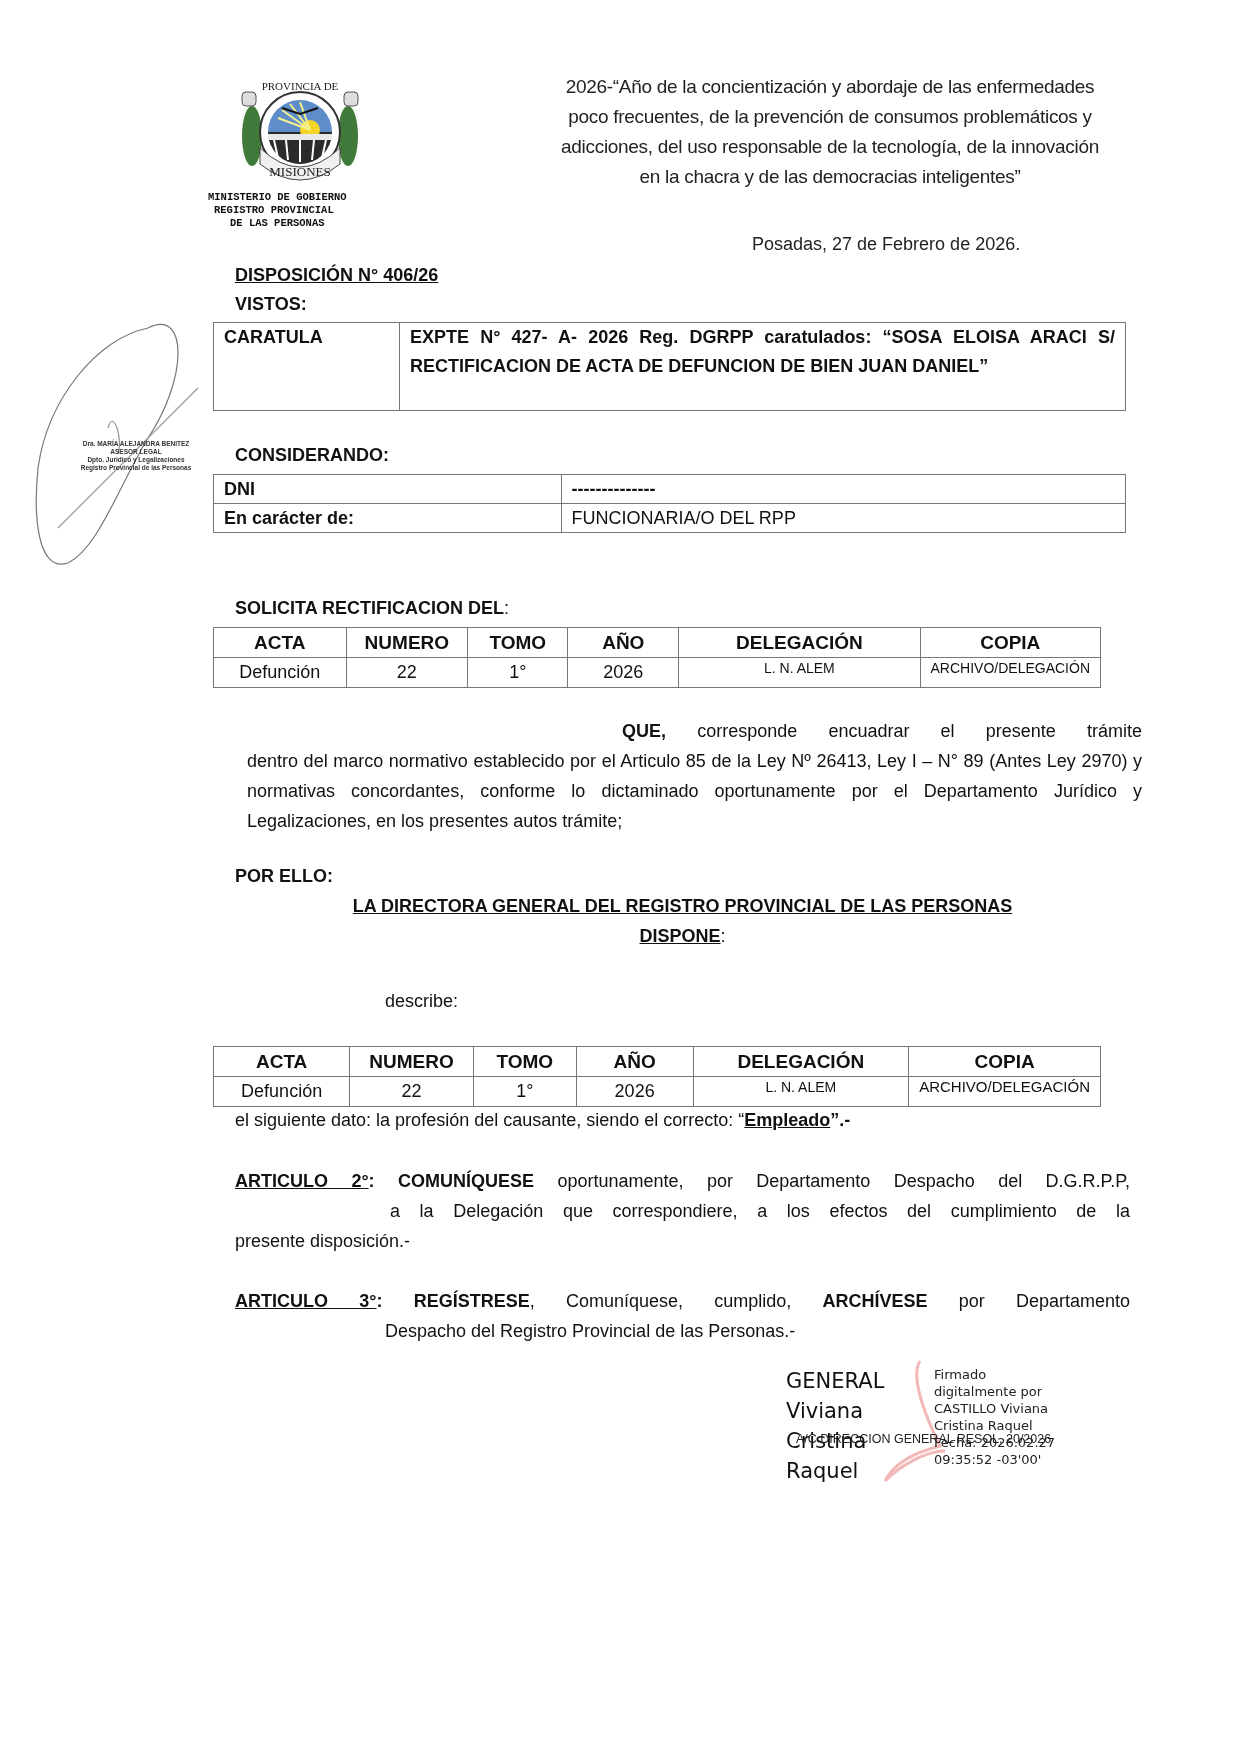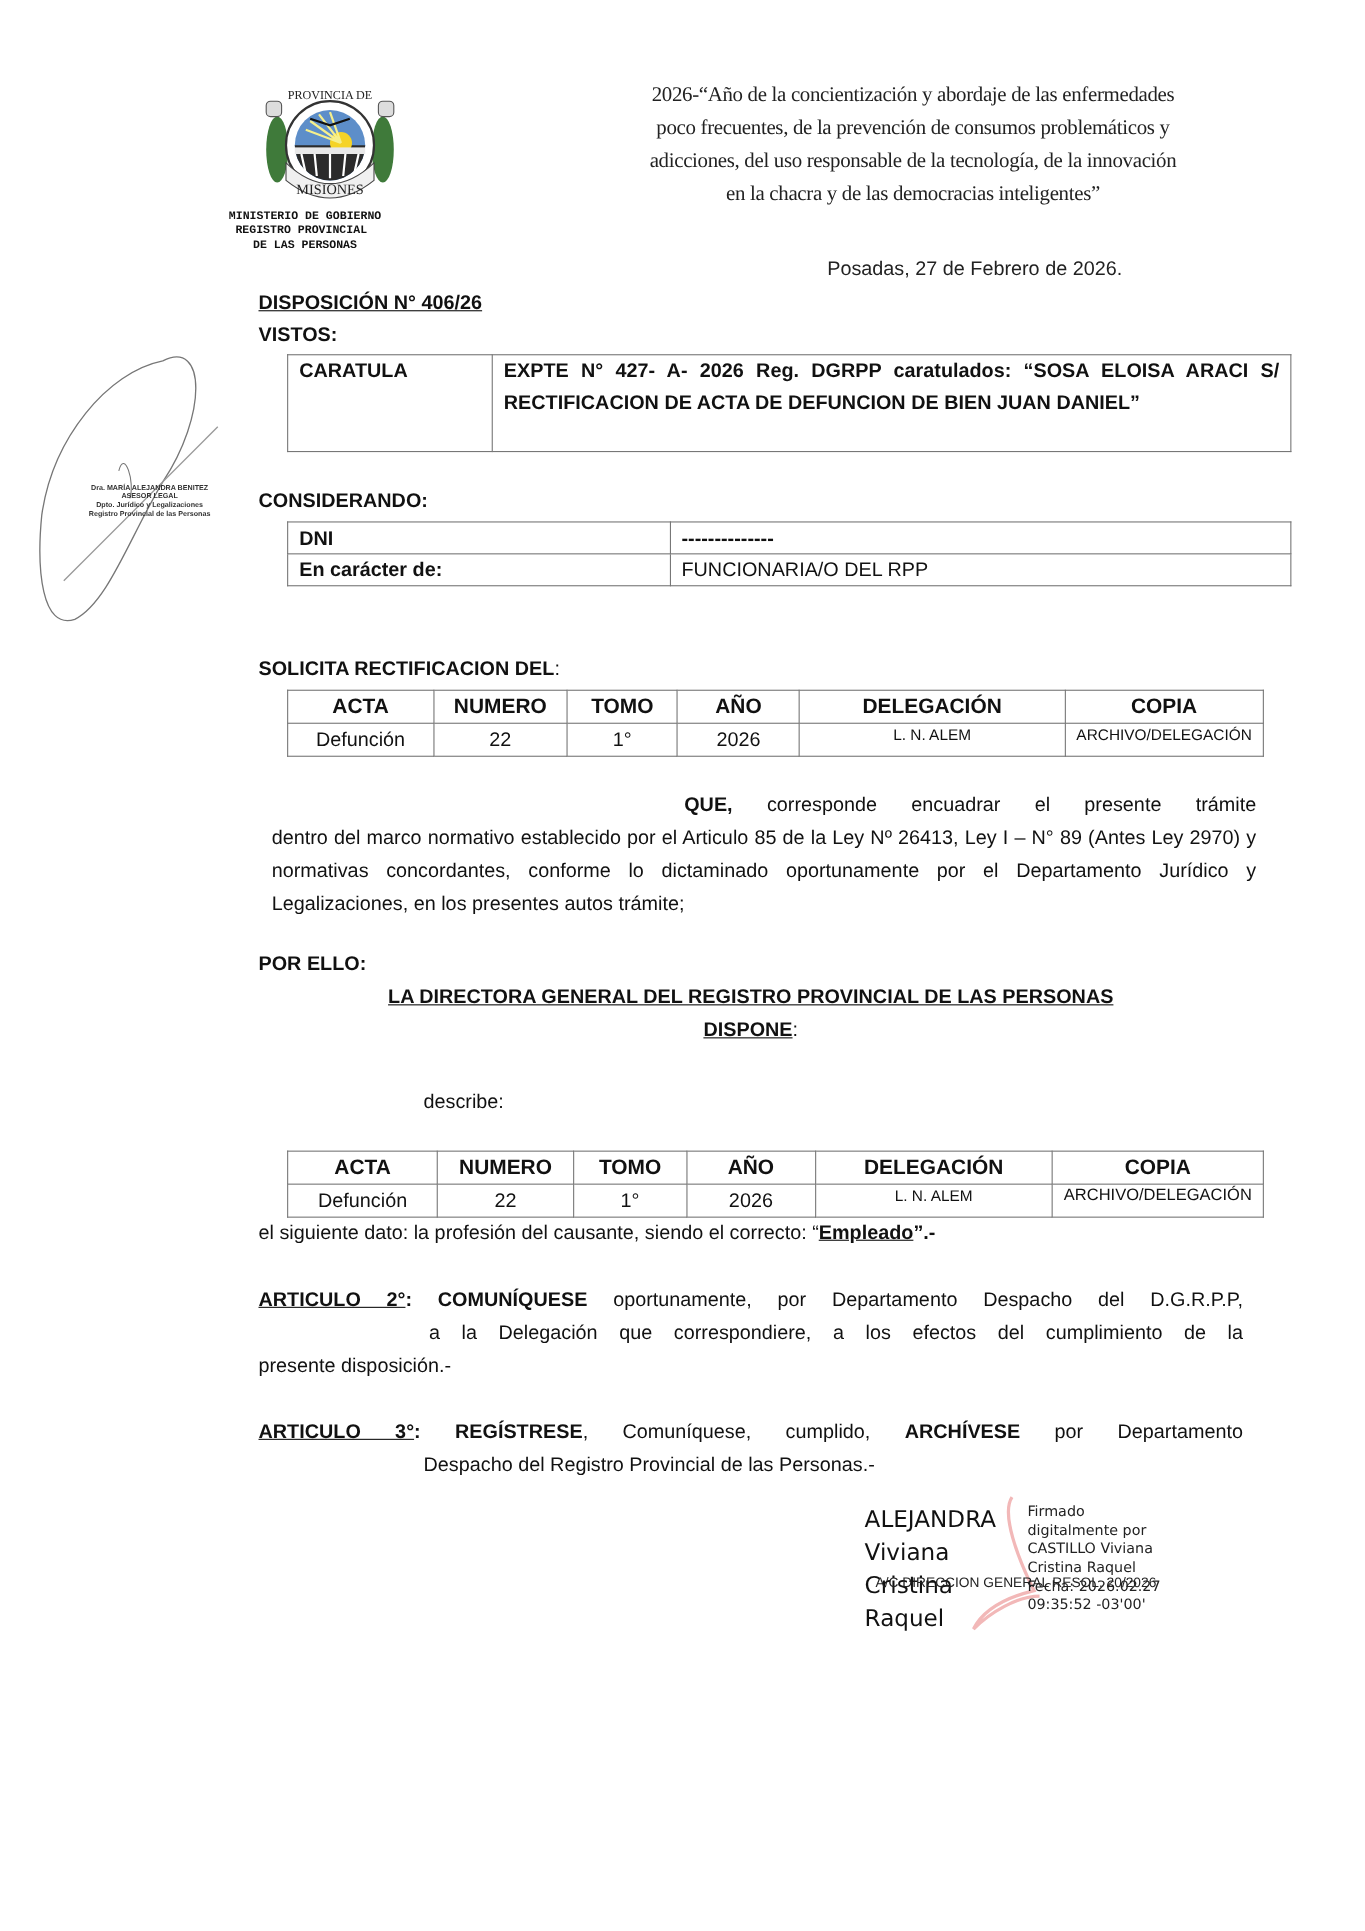--- a/index.html
+++ b/index.html
@@ -1,25 +1,25 @@
 <!DOCTYPE html>
 <html><head>
 <meta charset="utf-8">
 <style>
   html, body { margin:0; padding:0; background:#ffffff; }
   body { width:1241px; height:1755px; position:relative; overflow:hidden; font-family:"Liberation Sans", sans-serif; color:#111; }
   .abs { position:absolute; }
   .seal { left:238px; top:78px; width:124px; height:112px; }
   .ministry { left:208px; top:191px; width:190px; font-family:Liberation Mono, monospace; font-weight:bold; font-size:10.5px; line-height:13px; color:#111; }
   .ministry div { white-space:nowrap; }
-  .motto { left:520px; top:72px; width:620px; text-align:center; font-family:Liberation Serif, serif; font-size:19px; line-height:30px; color:#222; letter-spacing:-0.3px; }
+  .motto { left:520px; top:72px; width:620px; text-align:center; font-family:Liberation Sans, sans-serif; font-size:19px; line-height:30px; color:#222; letter-spacing:-0.3px; }
   .place-date { left:752px; top:234px; font-size:18px; color:#222; }
   .h-bold { font-weight:bold; font-size:18px; }
   .u { text-decoration:underline; }
-  table.grid { border-collapse:collapse; position:absolute;margin-left:48px; }
+  table.grid { border-collapse:collapse; position:absolute; }
   table.grid td { border:1.5px solid #777; font-size:18px; padding:0 10px; vertical-align:top; }
   .caratula td { line-height:29px; padding:2px 12px; }
   .consid td { height:28px; line-height:28px; }
   .acta td { text-align:center; padding:0 4px; height:29px; line-height:29px; }
   .acta tr.hdr td { font-weight:bold; font-size:19px; }
   .acta td.small { font-size:14px; line-height:20px; vertical-align:top; }
   .para { left:235px; width:895px; font-size:18px; line-height:30px; text-align:justify;margin-left:12px; }
   .stamp-name { left:786px; top:1366px; font-family:"DejaVu Sans", sans-serif; font-size:21px; line-height:30px; color:#111; }
   .stamp-detail { left:934px; top:1366px; font-family:"DejaVu Sans", sans-serif; font-size:13px; line-height:17px; color:#222; }
   .stamp-resol { left:796px; top:1432px; font-size:12.5px; color:#222; }
@@ -191,21 +191,21 @@
   </div>
   <div style="padding-left:150px;">Despacho del Registro Provincial de las Personas.-</div>
 </div>
 
 <div class="abs" style="left:880px; top:1356px;">
   <svg width="70" height="130" viewBox="0 0 70 130">
     <path d="M40 5 C 30 20, 45 60, 60 90 C 40 95, 15 105, 5 125 C 20 110, 45 95, 65 95" fill="none" stroke="#f2b8b8" stroke-width="3"></path>
   </svg>
 </div>
 <div class="abs stamp-name">
-  <div>ALEJANDRA</div>
+  <div>GENERAL</div>
   <div>Viviana</div>
   <div>Cristina</div>
   <div>Raquel</div>
 </div>
 <div class="abs stamp-detail">
   <div>Firmado</div>
   <div>digitalmente por</div>
   <div>CASTILLO Viviana</div>
   <div>Cristina Raquel</div>
   <div>Fecha: 2026.02.27</div>

